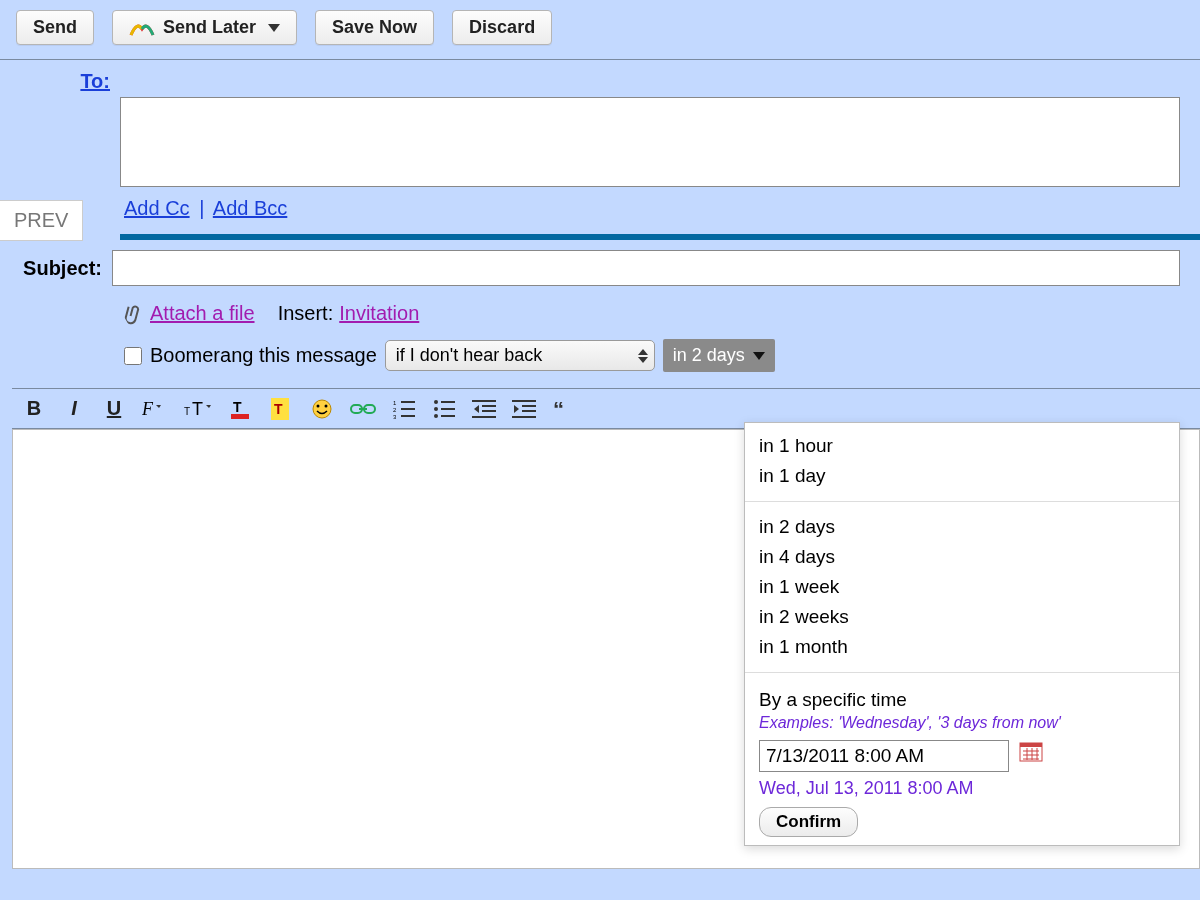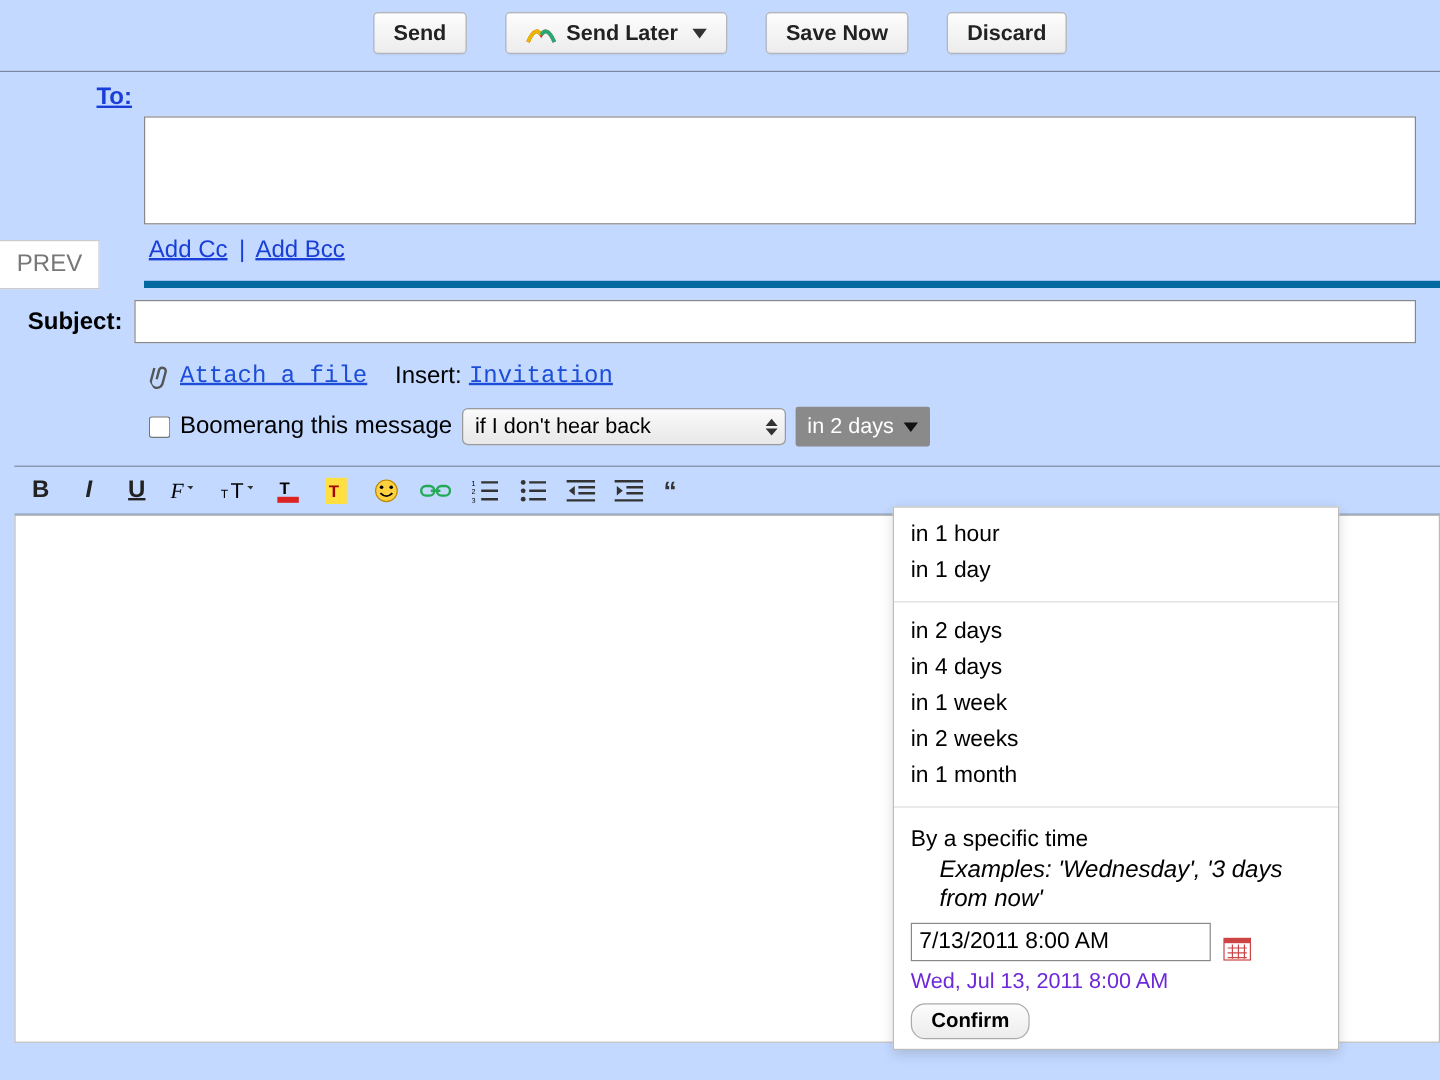--- a/index.html
+++ b/index.html
@@ -1,18 +1,18 @@
 <!DOCTYPE html>
 <html><head>
   <meta charset="utf-8">
   <style>
     * { box-sizing: border-box; margin: 0; padding: 0; }
     body { font-family: Arial, Helvetica, sans-serif; font-size: 16px; background: #c3d9ff; width: 1200px; height: 900px; overflow: hidden; }
 
-    .toolbar-top { display: flex; gap: 32px; padding: 10px 16px 14px 16px; align-items: center; border-bottom: 1px solid #7a8aa0; justify-content: center; }
+    .toolbar-top { display: flex; gap: 18px; padding: 10px 16px 14px 16px; align-items: center; border-bottom: 1px solid #7a8aa0; }
     .btn { background: linear-gradient(#fdfdfd,#ececec); border: 1px solid #b5b5b5; border-radius: 4px; padding: 6px 16px; font-size: 18px; font-weight: bold; color: #222; cursor: pointer; box-shadow: 0 1px 0 rgba(0,0,0,.05); }
     .btn.plain { font-weight: bold; }
     .btn.sendlater { display: inline-flex; align-items: center; gap: 8px; }
     .boomerang-swirl { width: 26px; height: 18px; display: inline-block; }
     .tri-down { display:inline-block; width:0; height:0; border-left:6px solid transparent; border-right:6px solid transparent; border-top:8px solid #333; margin-left:4px; vertical-align: middle; }
 
     .row { display: flex; align-items: flex-start; }
     .label-col { width: 120px; text-align: right; padding: 10px 10px 0 0; font-size: 20px; font-weight: bold; color: #000; }
     .label-to a { color: #1a3fd9; text-decoration: underline; }
     .prev-tab { position: absolute; top: 140px; left: 0; background: #ffffff; border: 1px solid #ccc; border-left: none; padding: 8px 14px; font-size: 20px; color: #777; }
@@ -22,21 +22,21 @@
 
     .cc-links { margin-left: 120px; padding: 10px 0 14px 4px; font-size: 20px; border-bottom: 6px solid #0369a1; }
     .cc-links a { color: #1a3fd9; text-decoration: underline; }
     .cc-sep { color: #1a3fd9; margin: 0 4px; }
 
     .subject-row { display:flex; align-items:center; padding: 10px 20px 10px 0; }
     .subject-row .lbl { width: 112px; text-align: right; font-size: 20px; font-weight: bold; padding-right: 10px; }
     .subject-row input { flex:1; height: 36px; background:#fff; border:1px solid #888; font-size:18px; padding:4px 6px; }
 
     .attach-row { margin-left: 120px; padding: 6px 0 10px 4px; font-size: 20px; display:flex; align-items:center; gap:6px; flex-wrap:wrap; }
-    .attach-row a { color: #1d4ed8; text-decoration: underline; font-family: Liberation Mono, monospace; }
+    .attach-row a { color: #a21caf; text-decoration: underline; }
     .clip-icon { display:inline-block; width:20px; height:20px; transform: rotate(-30deg); }
 
     .boom-row { margin-left: 120px; padding: 4px 0 10px 4px; font-size: 20px; display:flex; align-items:center; gap:8px; }
     .boom-row input[type=checkbox] { width:18px; height:18px; }
     .select-faux { background: linear-gradient(#fafafa,#e8e8e8); border: 1px solid #9a9a9a; border-radius: 5px; padding: 4px 28px 4px 10px; font-size: 18px; position: relative; min-width: 270px; }
     .select-faux .select-arrows { position:absolute; right:6px; top:50%; transform: translateY(-50%); display:flex; flex-direction:column; gap:2px; }
     .select-faux .up { width:0;height:0;border-left:5px solid transparent;border-right:5px solid transparent;border-bottom:6px solid #333; }
     .select-faux .down { width:0;height:0;border-left:5px solid transparent;border-right:5px solid transparent;border-top:6px solid #333; }
 
     .timepick-btn { background: #8a8a8a; color: #fff; padding: 6px 10px; font-size: 18px; display:inline-flex; align-items:center; gap:4px; border-radius: 2px; }
@@ -44,27 +44,27 @@
 
     .format-toolbar { margin: 6px 0 0 12px; padding: 8px 10px; display:flex; align-items:center; gap:16px; border-top: 1px solid #7a8aa0; border-bottom: 1px solid #7a8aa0; background: #c3d9ff; width: calc(100% - 12px); }
     .fmt { font-size: 20px; color: #222; cursor:pointer; display:inline-flex; align-items:center; justify-content:center; min-width:24px; }
     .fmt.bold { font-weight: bold; }
     .fmt.italic { font-style: italic; font-weight: bold; }
     .fmt.underline { text-decoration: underline; font-weight: bold; }
 
     .editor-area { margin: 0 0 0 12px; background: #fff; height: 440px; width: calc(100% - 12px); border: 1px solid #bbb; }
 
     
-    .dropdown { position: absolute; top: 422px; left: 744px; width: 372px; background: #fff; border: 1px solid #bcbcbc; box-shadow: 0 3px 10px rgba(0,0,0,.15); font-size: 19px; z-index: 50; }
+    .dropdown { position: absolute; top: 422px; left: 744px; width: 436px; background: #fff; border: 1px solid #bcbcbc; box-shadow: 0 3px 10px rgba(0,0,0,.15); font-size: 19px; z-index: 50; }
     .dropdown .group { padding: 8px 14px; }
     .dropdown .item { padding: 4px 0; color: #000; cursor: pointer; }
     .dropdown hr { border: none; border-top: 1px solid #ddd; margin: 2px 0; }
     .dropdown .specific-title { color: #000; padding-top: 6px; }
-    .dropdown .examples { font-style: italic; color: #000000; font-size: 20px; padding: 2px 0 8px 0; line-height: 1.2; margin-left: 24px; }
-    .dropdown .dateinput-row { display:flex; align-items:flex-end; gap:10px; }
+    .dropdown .examples { font-style: italic; color: #6d28d9; font-size: 16px; padding: 2px 0 8px 0; line-height: 1.2; }
+    .dropdown .dateinput-row { display:flex; align-items:flex-start; gap:10px; }
     .dropdown input.date { width: 250px; height: 32px; font-size: 19px; padding: 2px 6px; border: 1px solid #888; }
     .dropdown .cal-icon { width: 24px; height: 22px; display:inline-block; }
     .dropdown .parsed { color: #6d28d9; padding: 6px 0 8px 0; font-size: 18px; }
     .dropdown .confirm { background: linear-gradient(#fdfdfd,#ececec); border: 1px solid #aaa; border-radius: 12px; padding: 4px 16px; font-size: 17px; font-weight: bold; cursor: pointer; }
   </style>
 </head>
 <body>
 
 <div class="toolbar-top">
   <button class="btn plain">Send</button>

